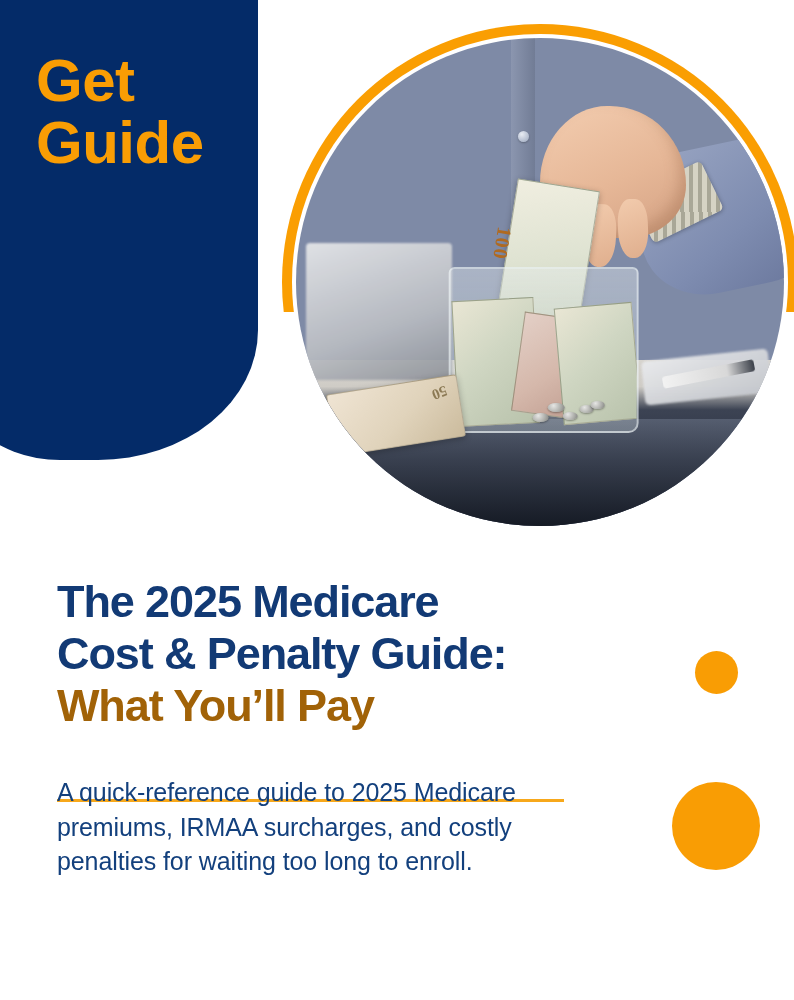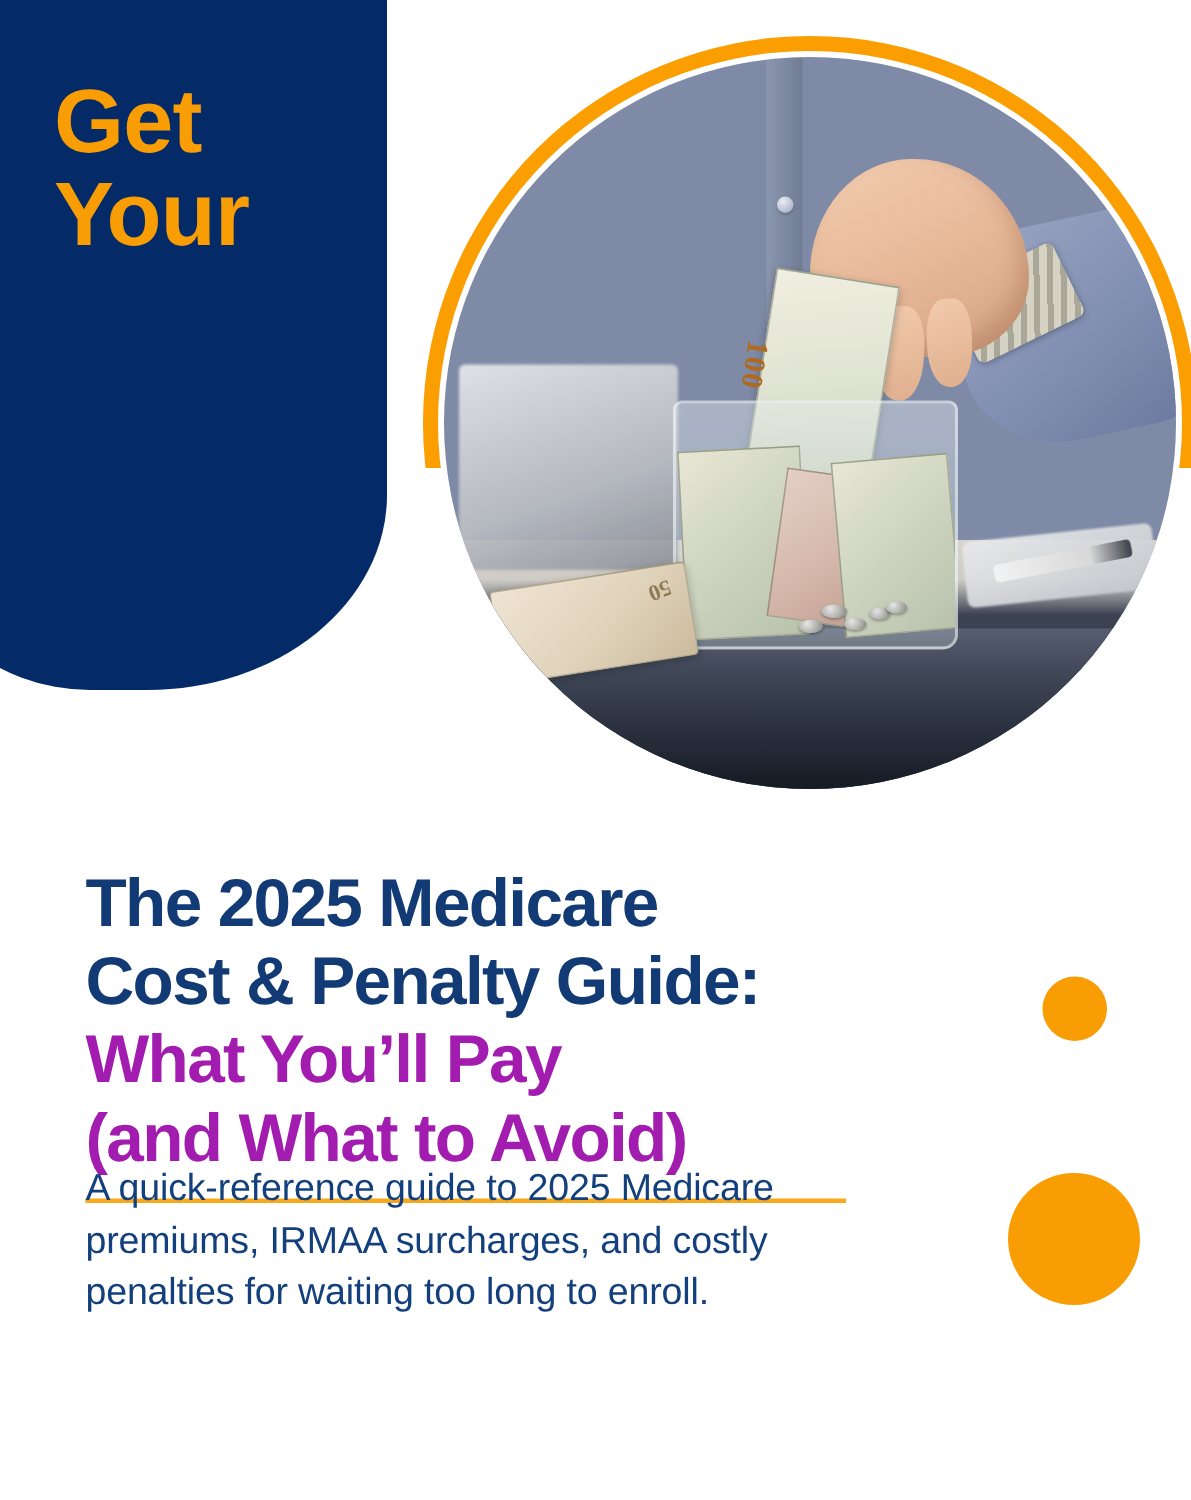--- a/index.html
+++ b/index.html
@@ -249,21 +249,21 @@
   }
   .headline .hl-line {
     display:block;
     font-size:45px;
     font-weight:700;
     line-height:1.16;
     letter-spacing:-1.1px;
     white-space:nowrap;
   }
   .headline .navy { color:#123A75; }
-  .headline .orange { color:#a21caf; }
+  .headline .orange { color:#a16207; }
 
   .rule {
     position:absolute;
     left:57px; top:799px;
     width:507px; height:3px;
     background:#F7A81B;
     z-index:3;
   }
 
   .blurb {
@@ -333,30 +333,29 @@
       </div>
 
       <div class="ph-loosebill"></div>
     </div>
   </div>
 
   <div class="navy-blob"></div>
 
   <div class="kicker">
     <span>Get</span>
-    <span>Your</span>
+    <span>Guide</span>
   </div>
 
   <div class="dot dot-small"></div>
   <div class="dot dot-large"></div>
 
   <div class="headline">
     <span class="hl-line navy">The 2025 Medicare</span>
     <span class="hl-line navy">Cost &amp; Penalty Guide:</span>
     <span class="hl-line orange">What You’ll Pay</span>
-    <span class="hl-line orange">(and What to Avoid)</span>
   </div>
 
   <div class="rule"></div>
 
   <p class="blurb">A quick-reference guide to 2025 Medicare premiums, IRMAA surcharges, and costly penalties for waiting too long to enroll.</p>
 
 </div>
 
 </body></html>

